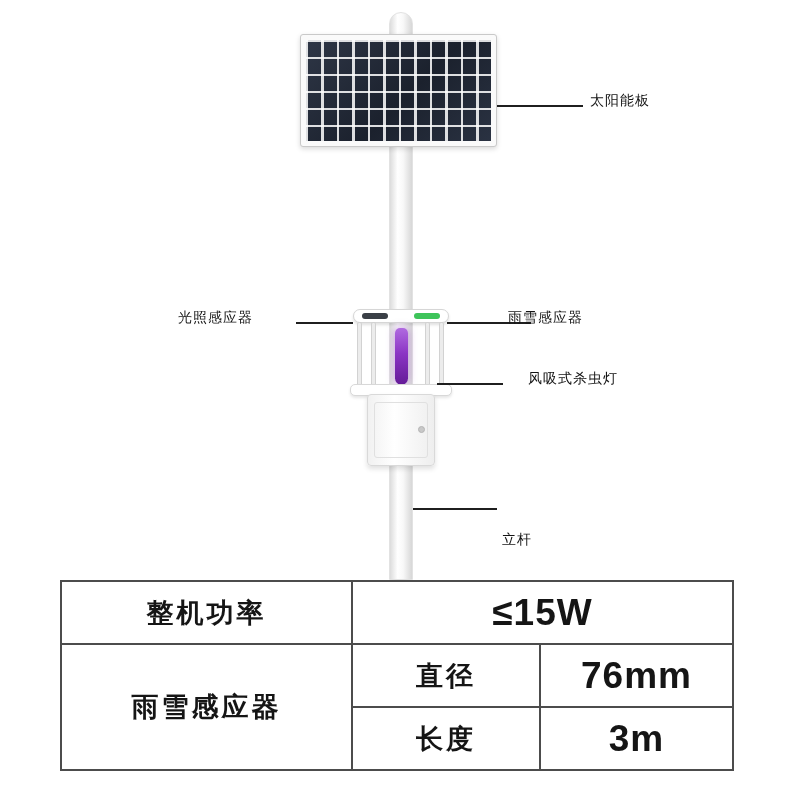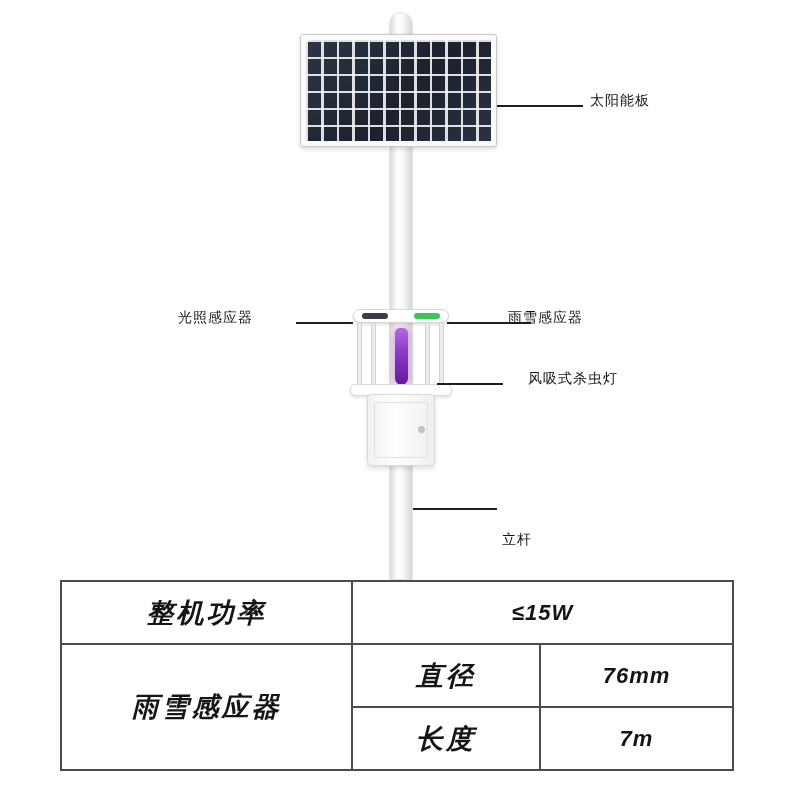--- a/index.html
+++ b/index.html
@@ -48,22 +48,22 @@
   
   .callout{height:2px;background:#1f1f1f;}
   .callout-label{font-size:14px;color:#141414;letter-spacing:1px;white-space:nowrap;}
 
   
   .spec{position:absolute;left:60px;top:580px;border-collapse:collapse;table-layout:fixed;}
   .spec td{border:2px solid #4c4c4c;text-align:center;vertical-align:middle;
     font-weight:bold;color:#151515;padding:0;}
   .spec .c1{width:289px;} .spec .c2{width:186px;} .spec .c3{width:191px;margin-left:28px;}
   .spec tr{height:63px;}
-  .zh{font-size:27px;letter-spacing:3px;font-style:italic;}
-  .val{font-size:22px;letter-spacing:1px;font-style:italic;}
+  .zh{font-size:27px;letter-spacing:3px;}
+  .val{font-size:37px;letter-spacing:1px;}
 </style>
 </head>
 <body>
 
 <div class="stage">
 
   <div class="abs pole"></div>
 
   <div class="abs panel">
     <div class="panel-cells"></div>
@@ -104,18 +104,18 @@
       <td class="c1 zh">整机功率</td>
       <td class="val" colspan="2">≤15W</td>
     </tr>
     <tr>
       <td class="c1 zh" rowspan="2">雨雪感应器</td>
       <td class="c2 zh">直径</td>
       <td class="c3 val">76mm</td>
     </tr>
     <tr>
       <td class="c2 zh">长度</td>
-      <td class="c3 val">7m</td>
+      <td class="c3 val">3m</td>
     </tr>
   </tbody>
     </table>
 
 </div>
 
 </body></html>

